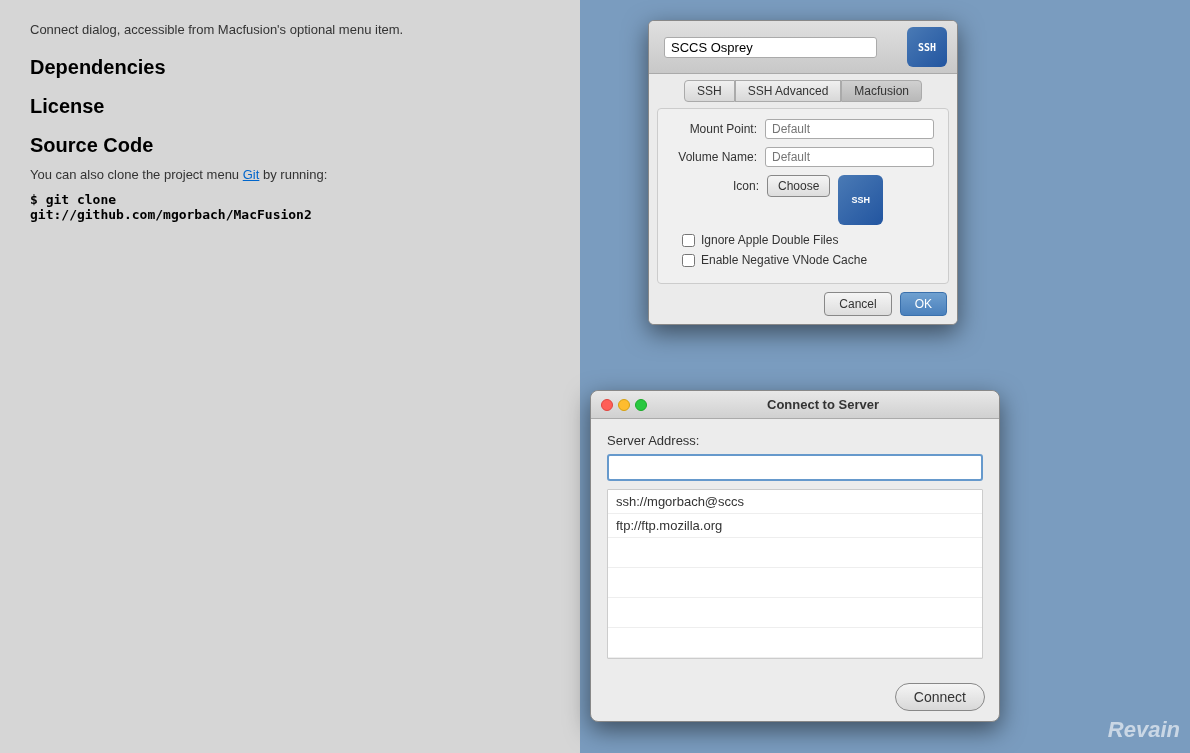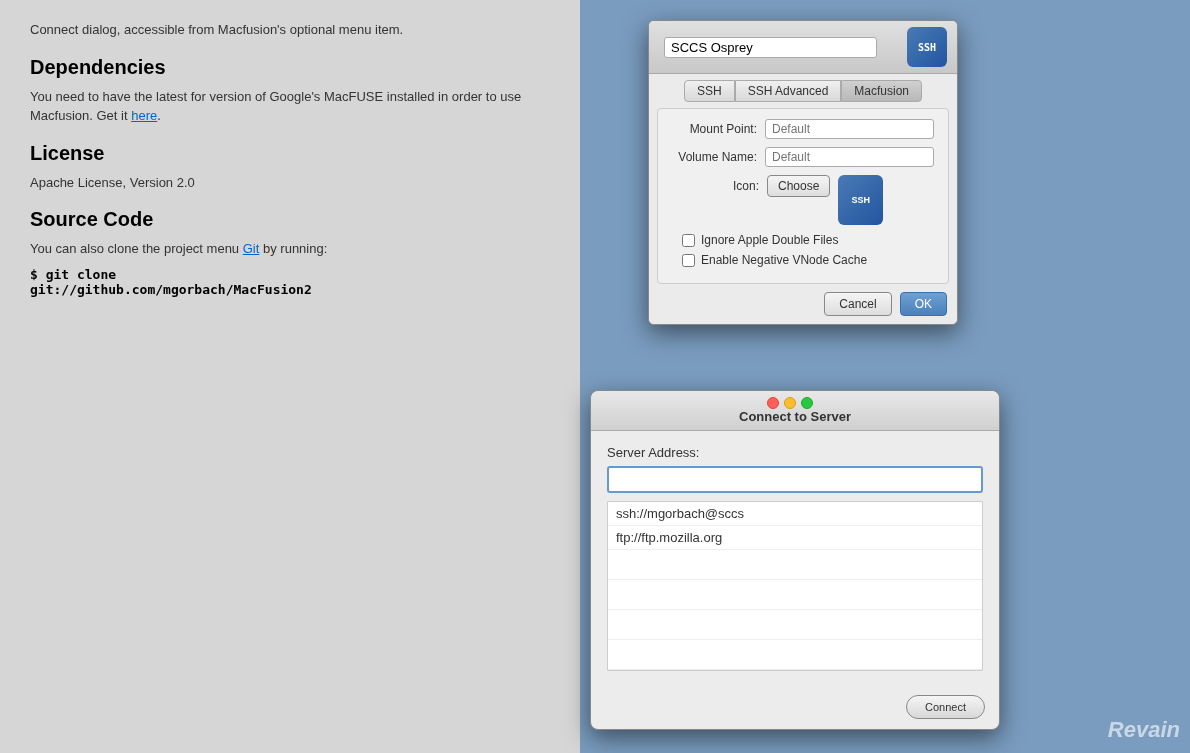--- a/index.html
+++ b/index.html
@@ -267,21 +267,20 @@
       overflow: hidden;
     }
 
     .connect-titlebar {
       background: linear-gradient(to bottom, #e8e8e8, #d0d0d0);
       padding: 6px 10px;
       display: flex;
       align-items: center;
       border-bottom: 1px solid #aaa;
       border-radius: 8px 8px 0 0;
-      flex-direction: column;
     }
 
     .traffic-lights {
       display: flex;
       gap: 5px;
       margin-right: 10px;
     }
 
     .traffic-light {
       width: 12px;
@@ -346,21 +345,21 @@
       padding: 10px 14px;
       display: flex;
       justify-content: flex-end;
     }
 
     .btn-connect {
       padding: 5px 18px;
       border: 1px solid #888;
       border-radius: 14px;
       background: linear-gradient(to bottom, #f5f5f5, #d8d8d8);
-      font-size: 11px;
+      font-size: 14px;
       cursor: pointer;
       color: #333;
       font-weight: 500;
     }
 
     
     .revain-mark {
       position: absolute;
       bottom: 10px;
       right: 10px;
@@ -370,27 +369,22 @@
       font-weight: bold;
     }
   </style>
 </head>
 <body>
 
 <div class="content-area">
   <p>Connect dialog, accessible from Macfusion's optional menu item.</p>
 
   <h2>Dependencies</h2>
-  <p>
-    <span>You need to have the latest for version of Google's MacFUSE installed in order to use Macfusion. Get it</span>
-    <a href="#">here</a>.
-  </p>
 
   <h2>License</h2>
-  <p>Apache License, Version 2.0</p>
 
   <h2>Source Code</h2>
   <p>
     <span>You can also clone the project menu</span>
     <a href="#">Git</a>
     <span>by running:</span>
   </p>
   <div class="code-block">
     <div>$ git clone</div>
     <div>git://github.com/mgorbach/MacFusion2</div>

